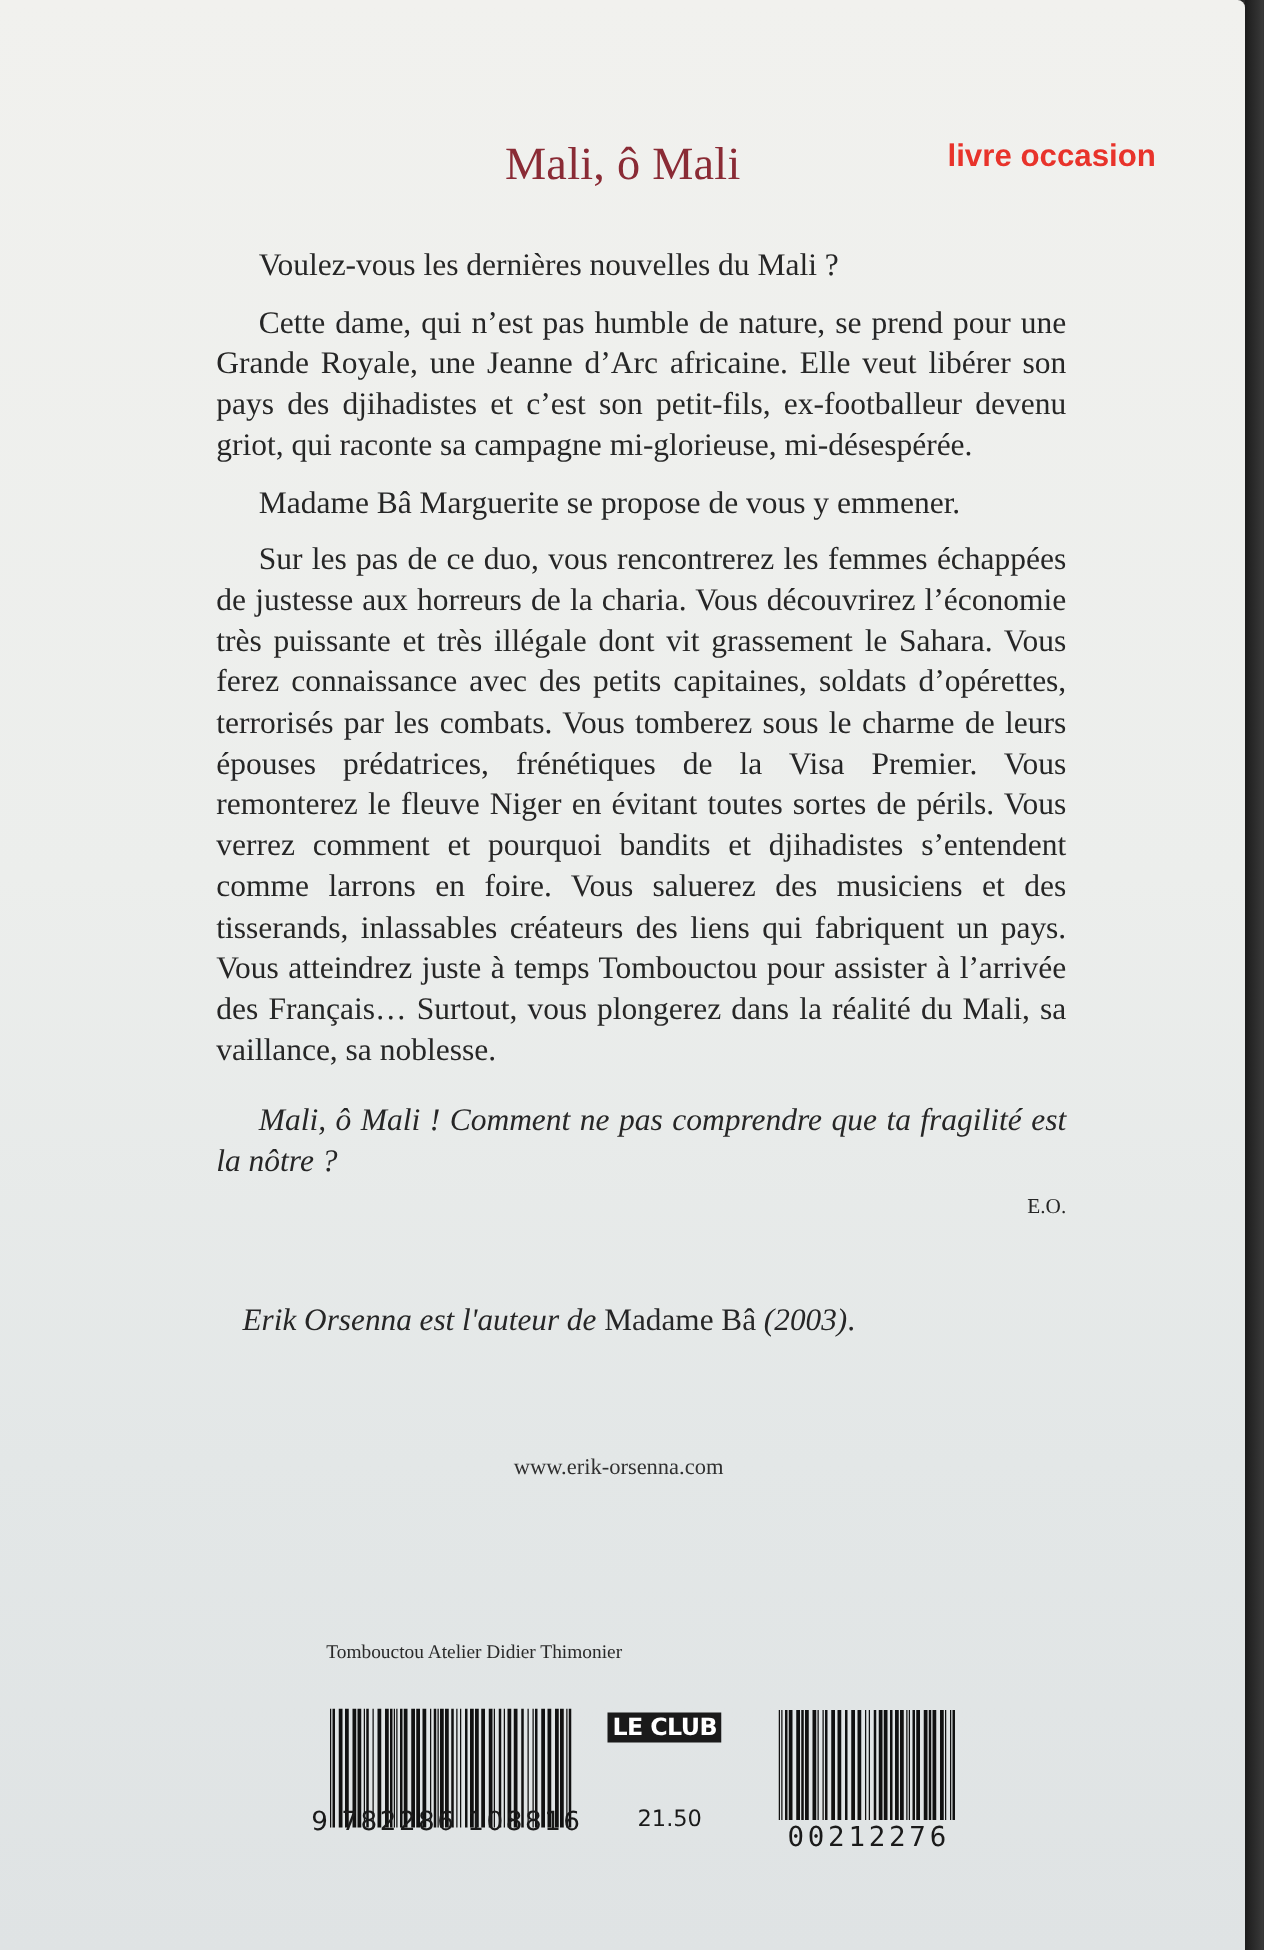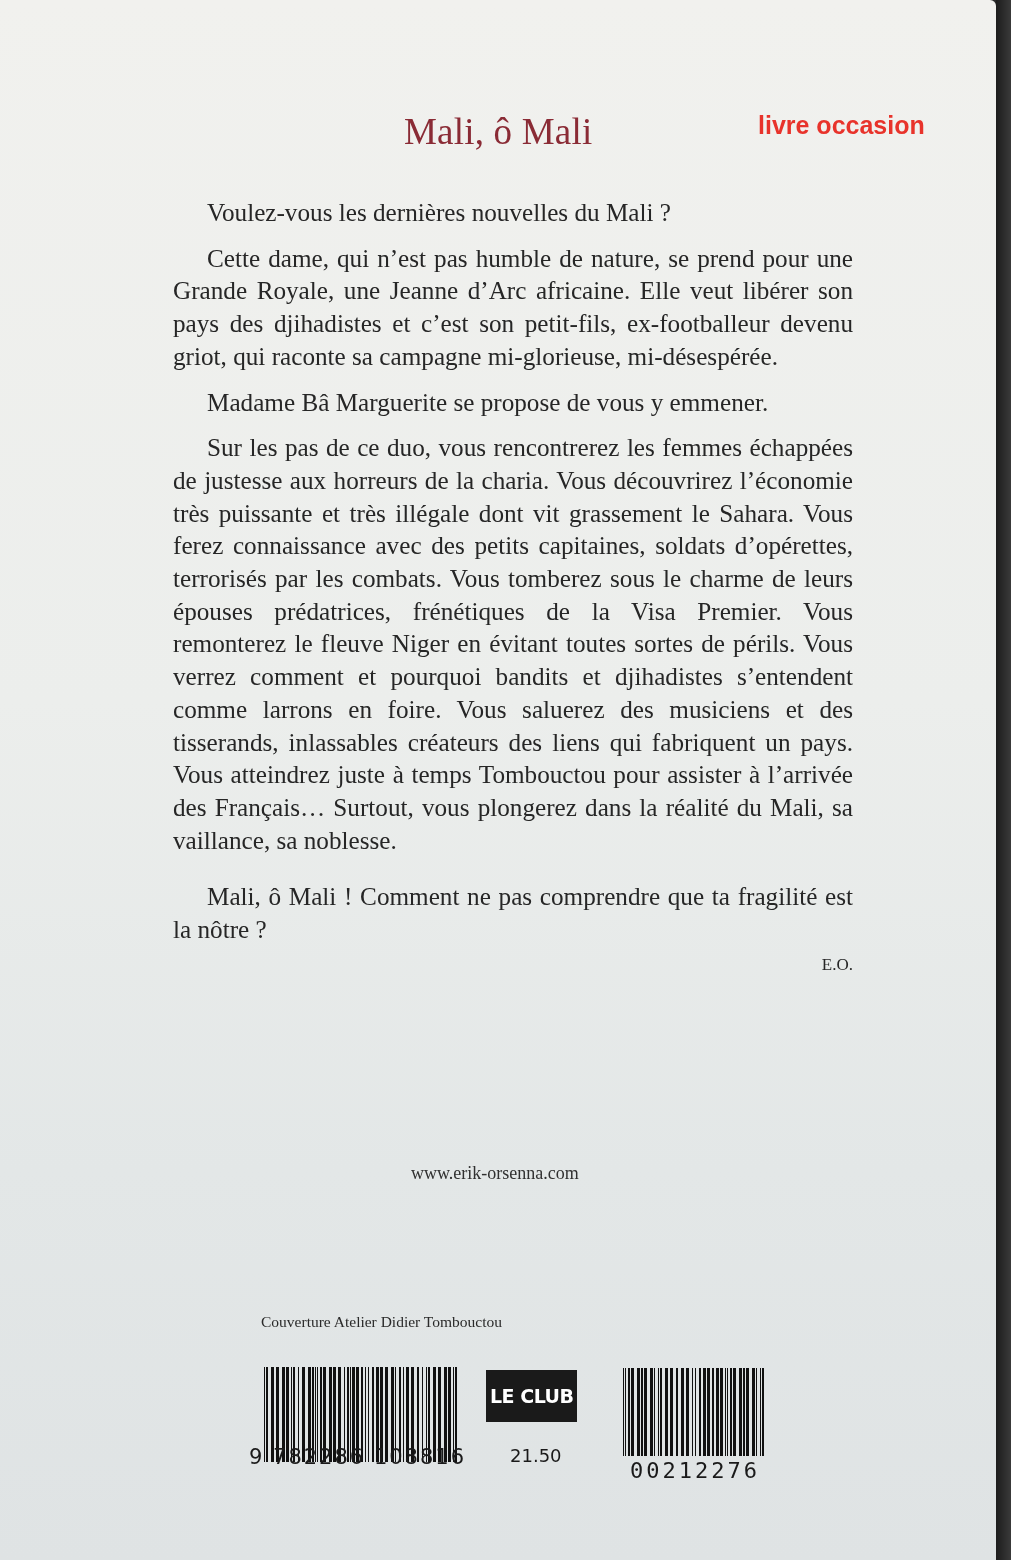--- a/index.html
+++ b/index.html
@@ -26,21 +26,21 @@
       position: absolute; left: 758px; top: 111px;
       font-family: "Liberation Sans", "DejaVu Sans", sans-serif;
       font-size: 25px; color: #e8332b; font-weight: bold;
     }
     .body-text {
       position: absolute; left: 160px; top: 184px; width: 706px;
       font-size: 25.2px; line-height: 32.7px; color: #262626;
       text-align: justify;
     }
     .body-text p { margin: 13px; text-indent: 34px; }
-    .body-text p.gap { margin-top: 24px; }
+    .body-text p.gap { margin-top: 24px; font-style: italic; }
     .signature {
       position: absolute; right: 143px; top: 955px;
       font-size: 17px; color: #262626;
     }
     .author-note {
       position: absolute; left: 194px; top: 1043px;
       font-size: 25px; color: #262626;
     }
     .author-note i { font-style: italic; }
     .website {
@@ -64,21 +64,21 @@
     }
     .club-code {
       position: absolute; left: 630px; top: 1458px;
       font-family: "DejaVu Sans Mono", monospace; font-size: 22px;
       color: #1a1a1a; letter-spacing: 3px;
     }
     .logo {
       position: absolute; left: 486px; top: 1370px;
       background: #1a1a1a; color: #fff;
       font-family: "DejaVu Sans", sans-serif; font-weight: bold;
-      font-size: 19px; padding: 15px 4px; letter-spacing: -0.5px;
+      font-size: 19px; padding: 1px 4px; letter-spacing: -0.5px;
     }
     .price {
       position: absolute; left: 510px; top: 1445px;
       font-family: "DejaVu Sans", sans-serif; font-size: 18px; color: #1a1a1a;
     }
   </style>
 </head>
 <body>
 
 <div class="cover">
@@ -88,25 +88,26 @@
   <div class="body-text">
     <p>Voulez-vous les dernières nouvelles du Mali ?</p>
     <p>Cette dame, qui n’est pas humble de nature, se prend pour une Grande Royale, une Jeanne d’Arc africaine. Elle veut libérer son pays des djihadistes et c’est son petit-fils, ex-footballeur devenu griot, qui raconte sa campagne mi-glorieuse, mi-désespérée.</p>
     <p>Madame Bâ Marguerite se propose de vous y emmener.</p>
     <p>Sur les pas de ce duo, vous rencontrerez les femmes échappées de justesse aux horreurs de la charia. Vous découvrirez l’économie très puissante et très illégale dont vit grassement le Sahara. Vous ferez connaissance avec des petits capitaines, soldats d’opérettes, terrorisés par les combats. Vous tomberez sous le charme de leurs épouses prédatrices, frénétiques de la Visa Premier. Vous remonterez le fleuve Niger en évitant toutes sortes de périls. Vous verrez comment et pourquoi bandits et djihadistes s’entendent comme larrons en foire. Vous saluerez des musiciens et des tisserands, inlassables créateurs des liens qui fabriquent un pays. Vous atteindrez juste à temps Tombouctou pour assister à l’arrivée des Français… Surtout, vous plongerez dans la réalité du Mali, sa vaillance, sa noblesse.</p>
     <p class="gap">Mali, ô Mali ! Comment ne pas comprendre que ta fragilité est la nôtre ?</p>
   </div>
 
   <div class="signature">E.O.</div>
 
+  <div class="author-note"><i>Erik Orsenna est l'auteur de </i><span>Madame Bâ</span><i> (2003)</i><span>.</span></div>
 
   <div class="website">www.erik-orsenna.com</div>
 
   <div class="credits">
-    <div>Couverture Atelier Didier Tombouctou</div>
+    <div>Tombouctou Atelier Didier Thimonier</div>
   </div>
 
   <div class="barcode isbn-bc" id="isbn-bc">
       <div class="bar" style="width: 1px; height: 100%; margin-right: 1px;"></div>
       <div class="bar" style="width: 2px; height: 100%; margin-right: 3px;"></div>
       <div class="bar" style="width: 3px; height: 100%; margin-right: 2px;"></div>
       <div class="bar" style="width: 3px; height: 100%; margin-right: 3px;"></div>
       <div class="bar" style="width: 3px; height: 100%; margin-right: 1px;"></div>
       <div class="bar" style="width: 3px; height: 100%; margin-right: 2px;"></div>
       <div class="bar" style="width: 1px; height: 100%; margin-right: 1px;"></div>

